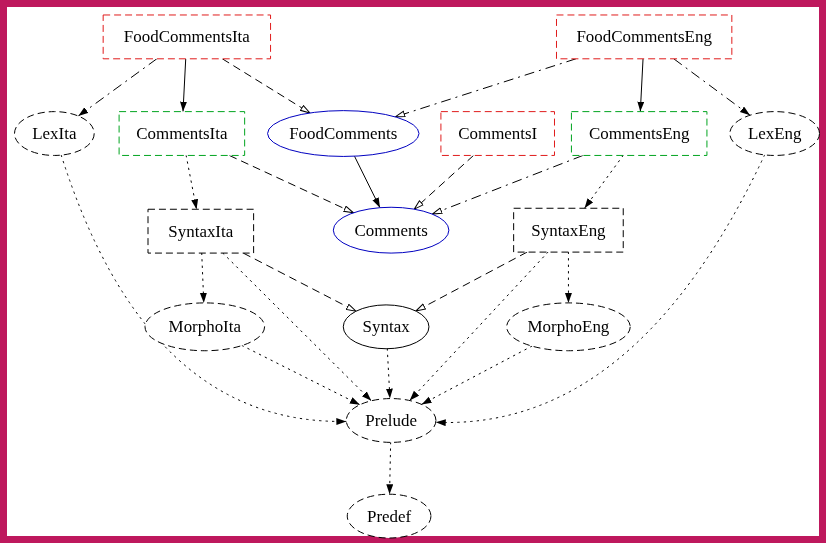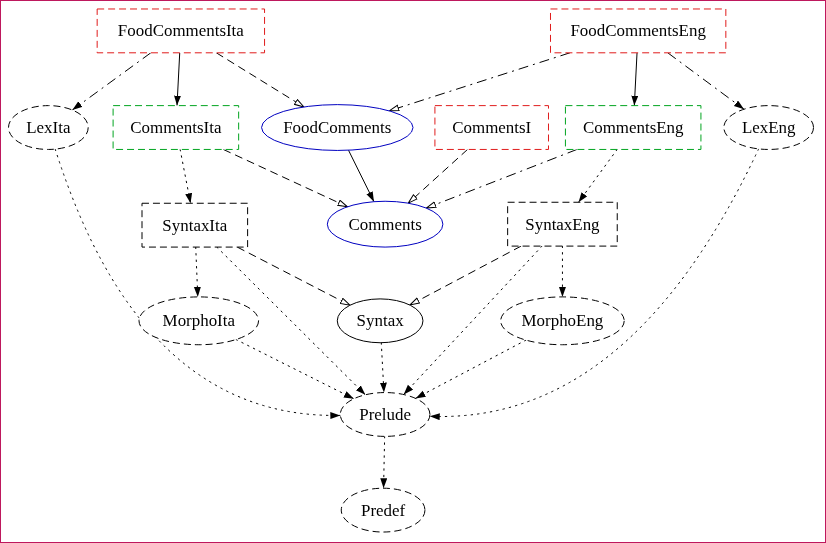--- a/index.html
+++ b/index.html
@@ -1,19 +1,19 @@
 <!DOCTYPE html>
 <html><head>
 <meta charset="utf-8">
 <style>
   html,body{margin:0;padding:0;background:#fff;}
   .stage{
     width:826px;height:543px;
     box-sizing:border-box;
-    border:1px solid #be185d;
+    border:7px solid #be185d;
     background:#fff;
     position:relative;
     font-family:"Liberation Serif", serif;
   }
   svg{display:block;}
   svg text{
     font-family:"Liberation Serif", serif;
     font-size:17px;
     fill:#000;
   }

